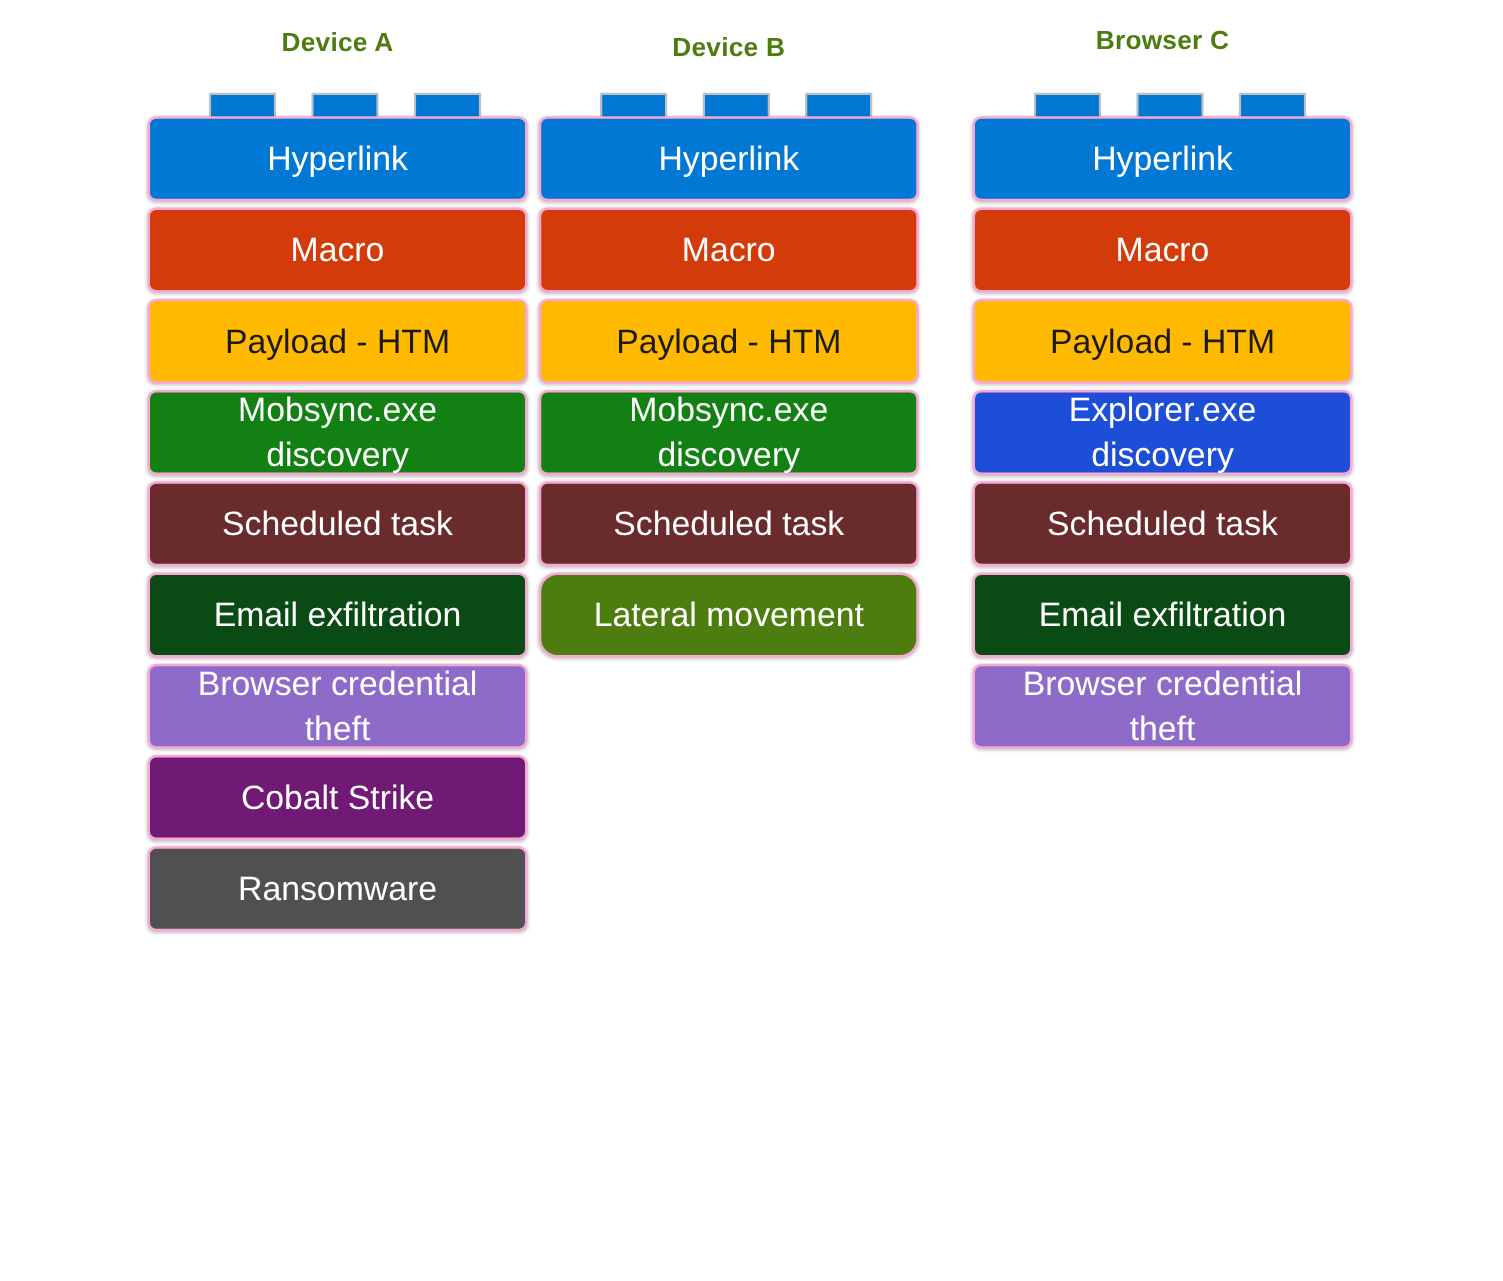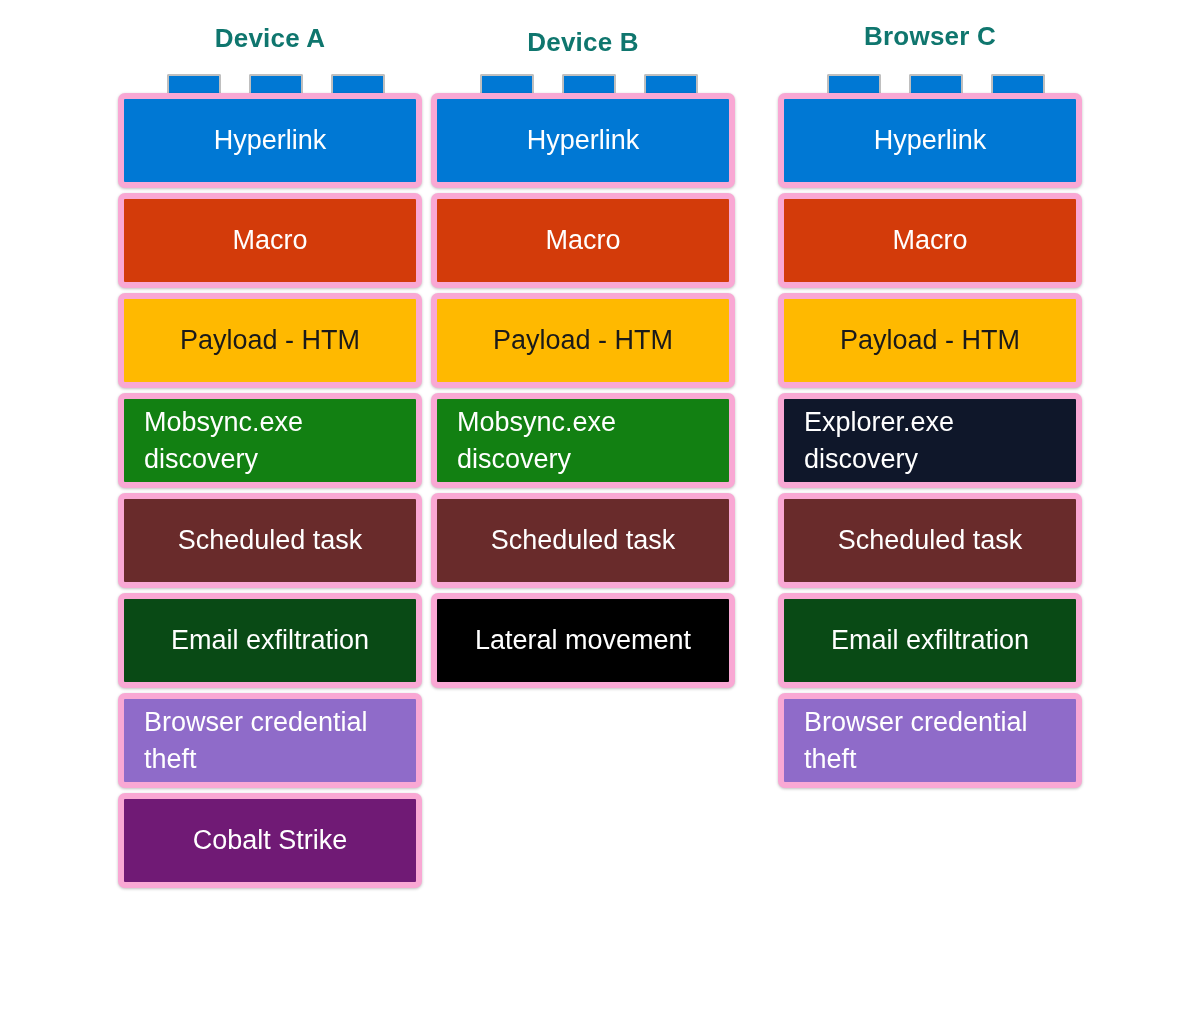--- a/index.html
+++ b/index.html
@@ -12,22 +12,22 @@
   .canvas { position: relative; width: 1202px; height: 1025px; }
 
   .column { position: absolute; top: 0; width: 304px; }
   .column:nth-child(1) { left: 118px; }
   .column:nth-child(2) { left: 431px; }
   .column:nth-child(3) { left: 778px; }
 
   .column-title {
     text-align: center;
     font-weight: bold;
-    font-size: 26px;
-    color: #0f766e;
+    font-size: 21px;
+    color: #4d7c0f;
     letter-spacing: 0.2px;
   }
   .column:nth-child(1) .column-title { padding-top: 23px; }
   .column:nth-child(2) .column-title { padding-top: 27px; }
   .column:nth-child(3) .column-title { padding-top: 21px; }
 
   .studs {
     position: absolute; top: 74px; left: 0;
     width: 100%; height: 19px;
     display: flex; gap: 28px;
@@ -39,25 +39,26 @@
     border-bottom: none;
     border-radius: 2px 2px 0 0;
   }
 
   .blocks {
     position: absolute; top: 93px; left: 0;
     width: 100%;
     display: flex; flex-direction: column; gap: 5px;
   }
   .block {
-    width: 304px; height: 95px;
-    border: 6px solid #f9a8d4;
+    width: 304px; height: 68px;
+    border: 2px solid #f9a8d4;
     border-radius: 7px;
     box-shadow: 0 1px 3px rgba(0,0,0,0.25);
     display: flex; align-items: center; justify-content: center;
+    text-align: center;
   }
   .block-label {
     font-size: 27px;
     line-height: 1.35;
     max-width: 252px;
     display: inline-block;
   }
 </style>
 </head>
 <body>
@@ -96,20 +97,23 @@
   </div>
 
   <div class="block" style="background: rgb(143, 107, 201); color: rgb(255, 255, 255);">
     <span class="block-label">Browser credential theft</span>
   </div>
 
   <div class="block" style="background: #701a75; color: rgb(255, 255, 255);">
     <span class="block-label">Cobalt Strike</span>
   </div>
 
+  <div class="block" style="background: rgb(80, 80, 80); color: rgb(255, 255, 255);">
+    <span class="block-label">Ransomware</span>
+  </div>
 </div>
   </div>
 
   <div class="column">
     <div class="column-title">Device B</div>
     <div class="studs">
         <span class="stud" style="background: rgb(0, 120, 212); border-color: rgb(191, 191, 191);"></span>
         <span class="stud" style="background: rgb(0, 120, 212); border-color: rgb(191, 191, 191);"></span>
         <span class="stud" style="background: rgb(0, 120, 212); border-color: rgb(191, 191, 191);"></span>
       </div>
@@ -127,21 +131,21 @@
   </div>
 
   <div class="block" style="background: rgb(18, 128, 18); color: rgb(255, 255, 255);">
     <span class="block-label">Mobsync.exe discovery</span>
   </div>
 
   <div class="block" style="background: rgb(105, 43, 43); color: rgb(255, 255, 255);">
     <span class="block-label">Scheduled task</span>
   </div>
 
-  <div class="block" style="background: #000000; color: rgb(255, 255, 255);">
+  <div class="block" style="background: #4d7c0f; color: rgb(255, 255, 255); border-radius: 15px;">
     <span class="block-label">Lateral movement</span>
   </div>
 </div>
   </div>
 
   <div class="column">
     <div class="column-title">Browser C</div>
     <div class="studs">
         <span class="stud" style="background: rgb(0, 120, 212); border-color: rgb(191, 191, 191);"></span>
         <span class="stud" style="background: rgb(0, 120, 212); border-color: rgb(191, 191, 191);"></span>
@@ -153,21 +157,21 @@
   </div>
 
   <div class="block" style="background: rgb(211, 59, 10); color: rgb(255, 255, 255);">
     <span class="block-label">Macro</span>
   </div>
 
   <div class="block" style="background: rgb(255, 185, 0); color: rgb(26, 26, 26);">
     <span class="block-label">Payload - HTM</span>
   </div>
 
-  <div class="block" style="background: #0f172a; color: rgb(255, 255, 255);">
+  <div class="block" style="background: #1d4ed8; color: rgb(255, 255, 255);">
     <span class="block-label">Explorer.exe discovery</span>
   </div>
 
   <div class="block" style="background: rgb(105, 43, 43); color: rgb(255, 255, 255);">
     <span class="block-label">Scheduled task</span>
   </div>
 
   <div class="block" style="background: rgb(9, 74, 21); color: rgb(255, 255, 255);">
     <span class="block-label">Email exfiltration</span>
   </div>

